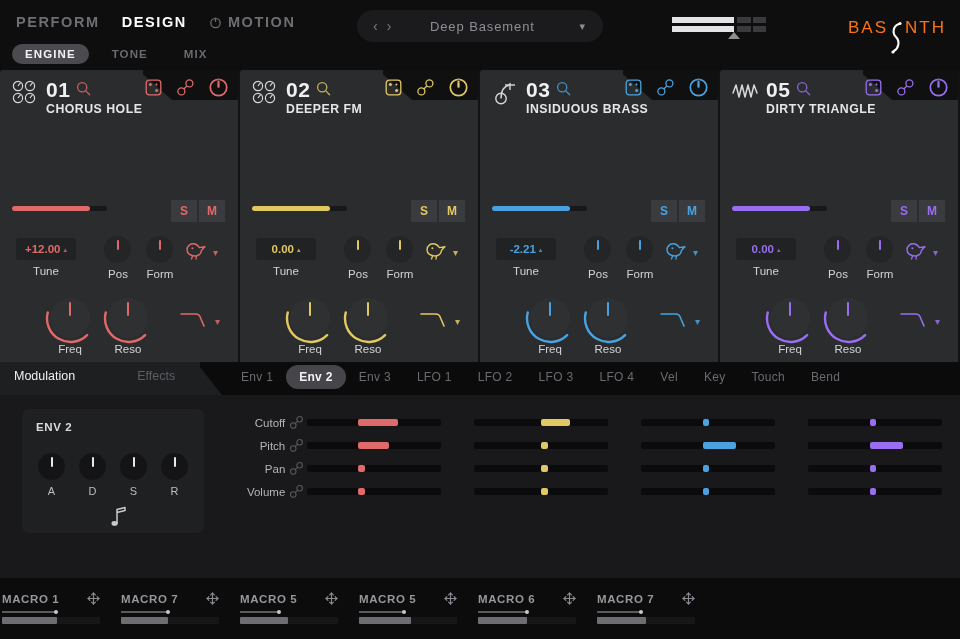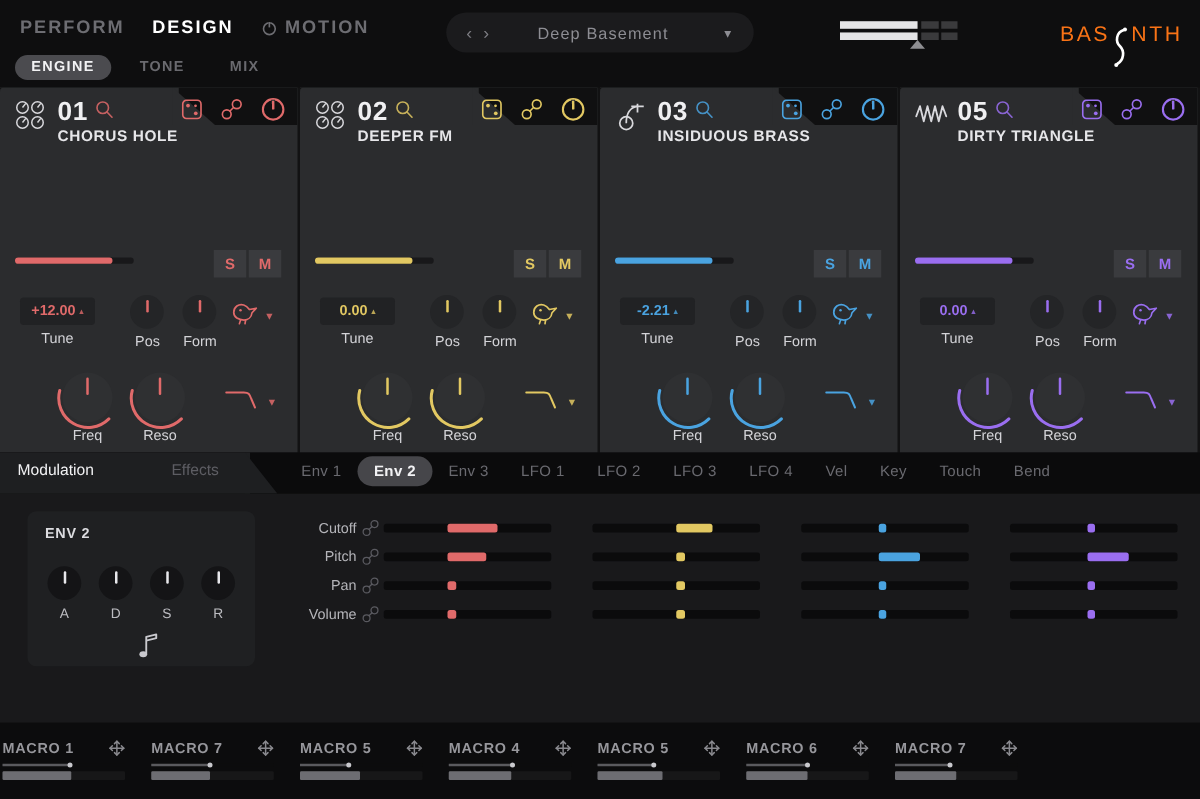--- a/index.html
+++ b/index.html
@@ -883,39 +883,20 @@
         <div class="mthin">
           <div class="tf" style="width:40%;"></div>
           <div class="dot" style="left:38%;"></div>
         </div>
         <div class="mbar">
           <div class="bf" style="width:49%;"></div>
         </div>
       </div>
       <div class="macro">
         <div class="mhead">
-          <span class="mname">MACRO 4</span>
-          <span class="mmove"><svg width="13" height="13" viewBox="0 0 13 13">
-              <g stroke="#8a8a8f" stroke-width="1.2" stroke-linecap="round">
-                <line x1="6.5" y1="1" x2="6.5" y2="12"></line>
-                <line x1="1" y1="6.5" x2="12" y2="6.5"></line>
-                <path d="M4.6 2.9 L6.5 1 L8.4 2.9 M4.6 10.1 L6.5 12 L8.4 10.1 M2.9 4.6 L1 6.5 L2.9 8.4 M10.1 4.6 L12 6.5 L10.1 8.4" fill="none"></path>
-              </g>
-            </svg></span>
-        </div>
-        <div class="mthin">
-          <div class="tf" style="width:52%;"></div>
-          <div class="dot" style="left:50%;"></div>
-        </div>
-        <div class="mbar">
-          <div class="bf" style="width:51%;"></div>
-        </div>
-      </div>
-      <div class="macro">
-        <div class="mhead">
           <span class="mname">MACRO 5</span>
           <span class="mmove"><svg width="13" height="13" viewBox="0 0 13 13">
               <g stroke="#8a8a8f" stroke-width="1.2" stroke-linecap="round">
                 <line x1="6.5" y1="1" x2="6.5" y2="12"></line>
                 <line x1="1" y1="6.5" x2="12" y2="6.5"></line>
                 <path d="M4.6 2.9 L6.5 1 L8.4 2.9 M4.6 10.1 L6.5 12 L8.4 10.1 M2.9 4.6 L1 6.5 L2.9 8.4 M10.1 4.6 L12 6.5 L10.1 8.4" fill="none"></path>
               </g>
             </svg></span>
         </div>
         <div class="mthin">

